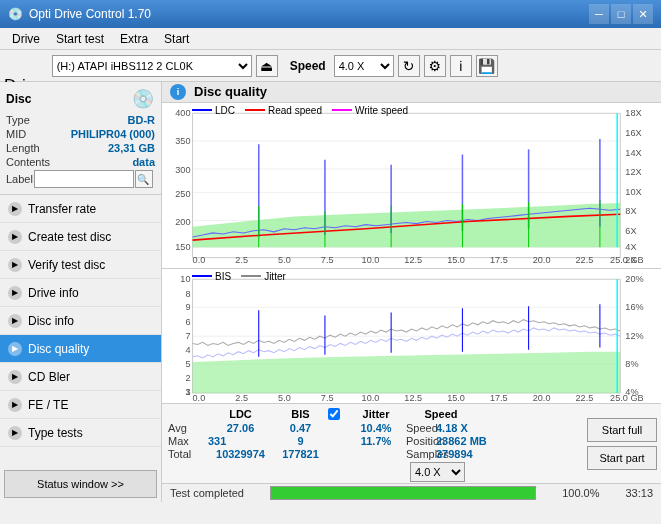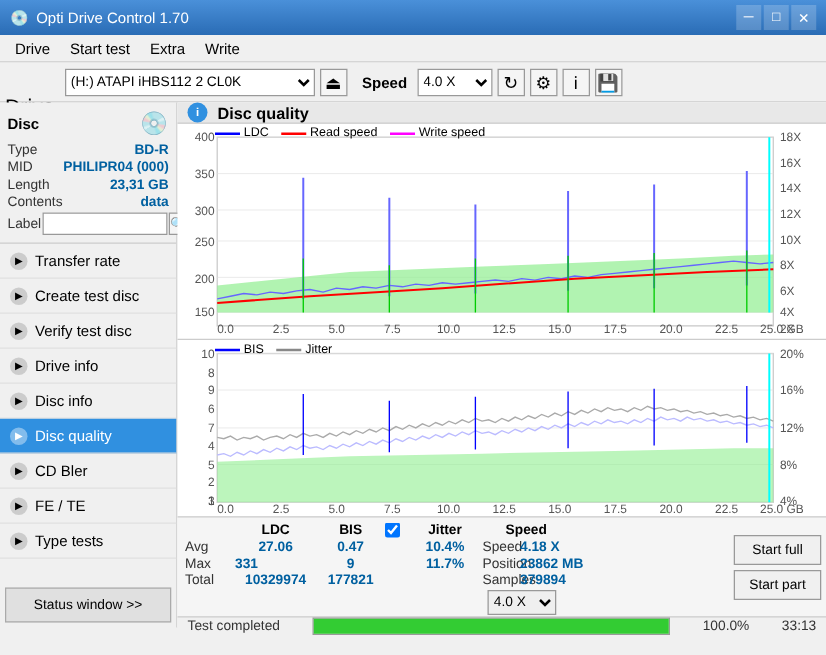--- a/index.html
+++ b/index.html
@@ -20,21 +20,21 @@
     .toolbar-label { font-size: 17px; font-weight: normal; margin-right: 4px; margin-top: 40px; }
     .toolbar-drive-select { height: 22px; width: 200px; font-size: 11px; border: 1px solid #999; background: white; }
     .toolbar-btn { height: 22px; width: 22px; border: 1px solid #999; background: #f5f5f5; cursor: pointer; display: flex; align-items: center; justify-content: center; font-size: 14px; }
     .speed-label { font-size: 12px; font-weight: bold; margin-left: 8px; margin-right: 4px; }
     .speed-select { height: 22px; width: 60px; font-size: 11px; border: 1px solid #999; background: white; }
 
     
     .app-body { display: flex; height: calc(524px - 28px - 22px - 32px - 22px); }
 
     
-    .sidebar { width: 142px; background: #f0f0f0; border-right: 1px solid #ccc; display: flex; flex-direction: column; }
+    .sidebar { width: 162px; background: #f0f0f0; border-right: 1px solid #ccc; display: flex; flex-direction: column; }
     .sidebar-disc-section { padding: 6px; border-bottom: 1px solid #ccc; }
     .sidebar-disc-header { display: flex; align-items: center; justify-content: space-between; margin-bottom: 4px; }
     .sidebar-disc-title { font-size: 12px; font-weight: bold; }
     .disc-info-row { display: flex; justify-content: space-between; margin-bottom: 2px; font-size: 11px; }
     .disc-info-label { color: #333; }
     .disc-info-value { color: #0060a0; font-weight: bold; }
     .disc-label-row { display: flex; align-items: center; gap: 1px; margin-top: 2px; }
     .disc-label-input { height: 18px; width: 100px; border: 1px solid #999; font-size: 11px; padding: 0 2px; }
 
     .sidebar-nav { flex: 1; }
@@ -90,21 +90,21 @@
     <button class="title-btn">─</button>
     <button class="title-btn">□</button>
     <button class="title-btn close">✕</button>
   </div>
 </div>
 
 <div class="menu-bar">
   <span class="menu-item">Drive</span>
   <span class="menu-item">Start test</span>
   <span class="menu-item">Extra</span>
-  <span class="menu-item">Write</span>
+  <span class="menu-item">Start</span>
 </div>
 
 <div class="toolbar">
   <span class="toolbar-label">Drive</span>
   <select class="toolbar-drive-select">
     <option>(H:) ATAPI iHBS112  2 CL0K</option>
   </select>
   <button class="toolbar-btn" title="Eject">⏏</button>
   <span class="speed-label">Speed</span>
   <select class="speed-select">

